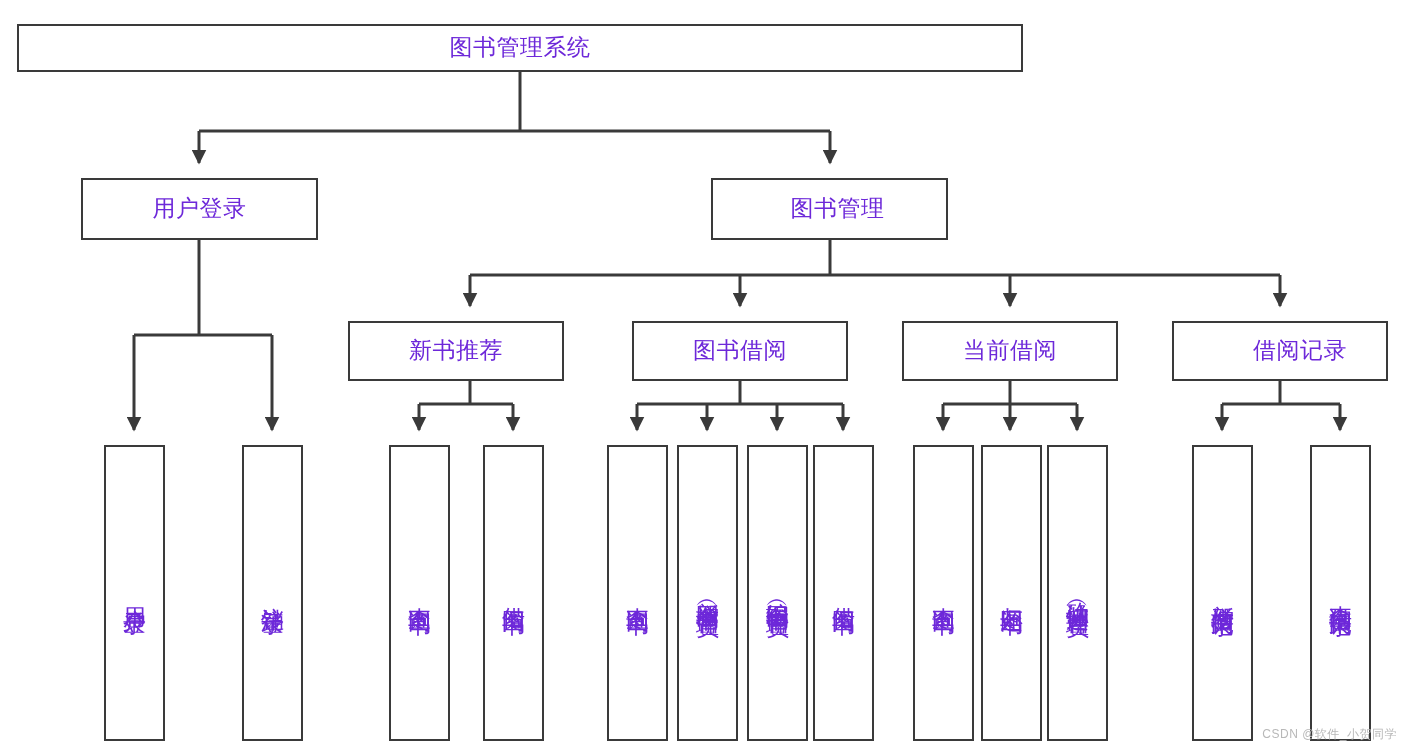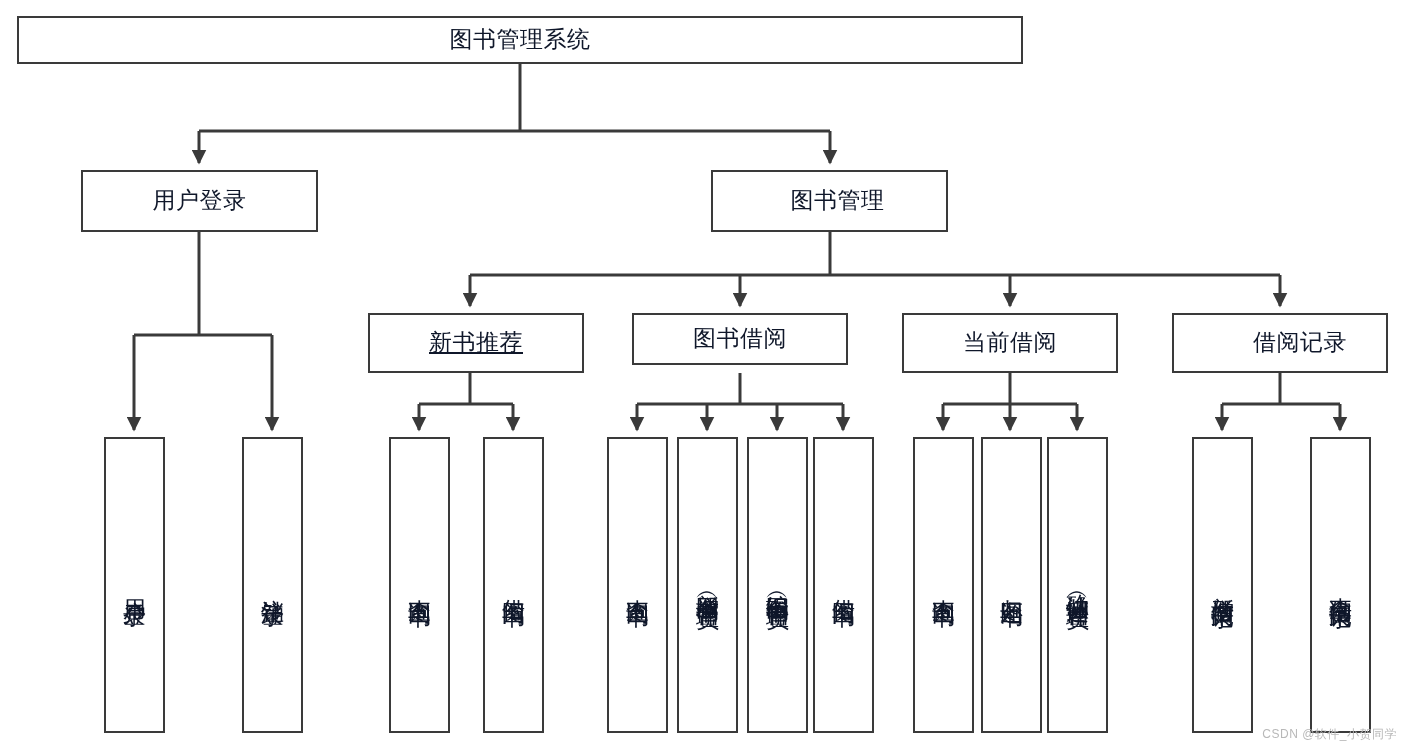--- a/index.html
+++ b/index.html
@@ -26,21 +26,22 @@
     pointer-events: none;
   }
   .node {
     position: absolute;
     box-sizing: border-box;
     border: 2px solid #3a3a3a;
     background: #ffffff;
     display: flex;
     align-items: center;
     justify-content: center;
-    color: #0f172a;
+    color: #6d28d9;
+    margin-top: 8px;
   }
   .node-label {
     font-size: 23px;
     line-height: 1.1;
     letter-spacing: 0.5px;
     white-space: nowrap;
   }
   .leaf {
     align-items: center;
     justify-content: center;
@@ -127,24 +128,24 @@
     <span class="node-label">图书管理系统</span>
   </div>
 
   <div class="node" style="left:81px; top:170px; width:237px; height:62px;">
     <span class="node-label">用户登录</span>
   </div>
   <div class="node" style="left:711px; top:170px; width:237px; height:62px;padding-left:16px;">
     <span class="node-label">图书管理</span>
   </div>
 
-  <div class="node" style="left:368px; top:313px; width:216px; height:60px;text-decoration:underline;">
+  <div class="node" style="left:348px; top:313px; width:216px; height:60px;">
     <span class="node-label">新书推荐</span>
   </div>
-  <div class="node" style="left:632px; top:313px; width:216px; height:52px;">
+  <div class="node" style="left:632px; top:313px; width:216px; height:60px;">
     <span class="node-label">图书借阅</span>
   </div>
   <div class="node" style="left:902px; top:313px; width:216px; height:60px;">
     <span class="node-label">当前借阅</span>
   </div>
   <div class="node" style="left:1172px; top:313px; width:216px; height:60px;padding-left:40px;">
     <span class="node-label">借阅记录</span>
   </div>
 
   <div class="node leaf" style="left:104px; top:437px; width:61px; height:296px;">

